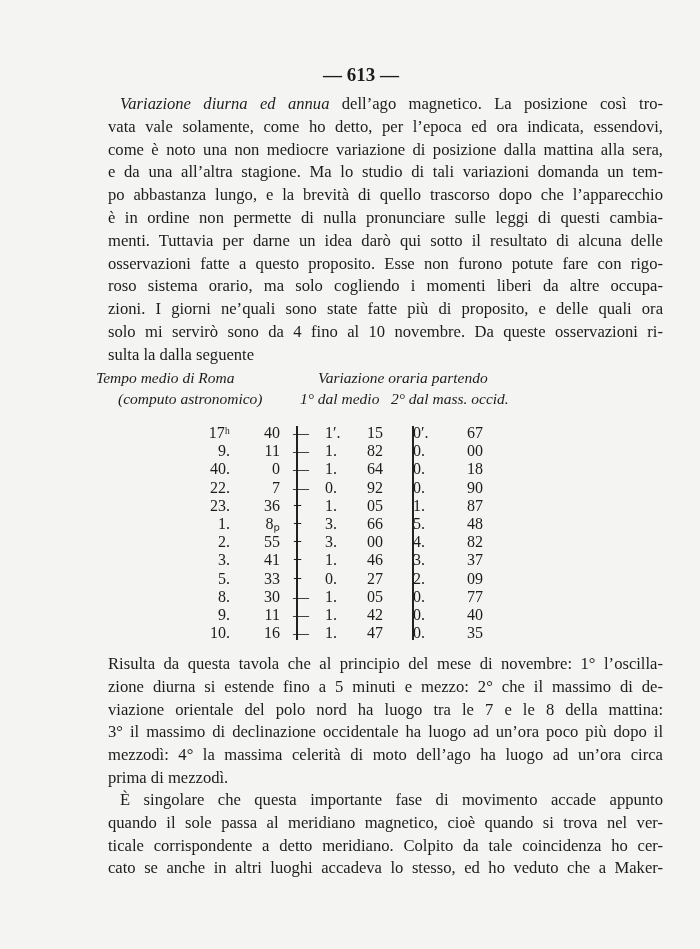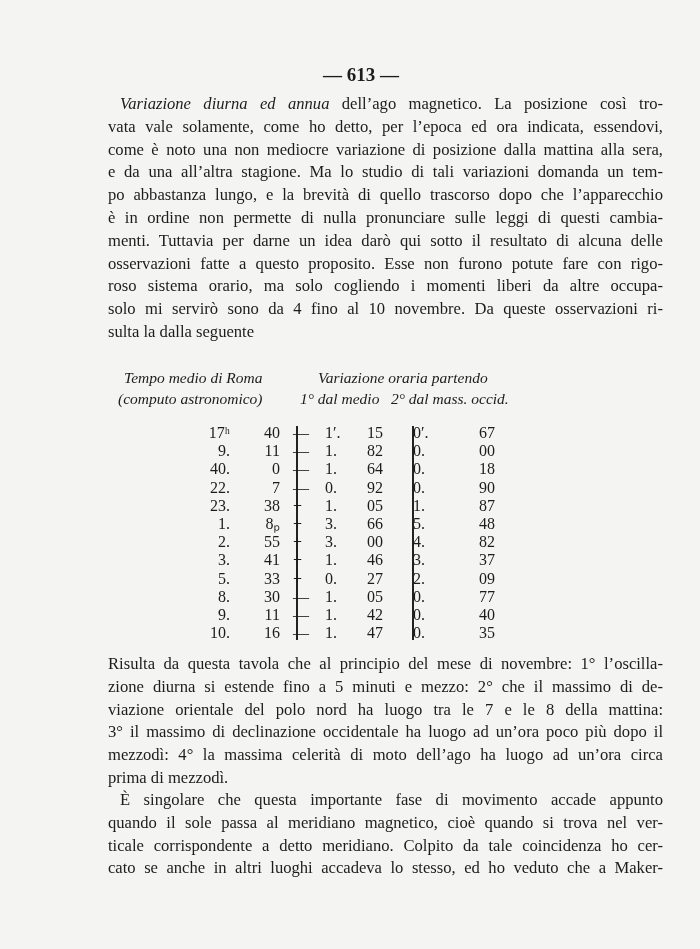--- a/index.html
+++ b/index.html
@@ -24,56 +24,57 @@
     }
     .para .line { display: block; text-align: justify; text-align-last: justify; white-space: nowrap; }
     .para .line.last { text-align-last: left; }
     .para .indent { padding-left: 12px; }
     .it { font-style: italic; }
     #p1 { top: 93px; }
     #p2 { top: 653px; }
     #p3 { top: 789px; }
 
     .tbl-head { position: absolute; font-family: "Liberation Serif", serif; font-style: italic; font-size: 15.5px; }
-    #th-left1 { top: 369px; left: 124px; }
+    #th-left1 { top: 369px; left: 96px; }
     #th-left2 { top: 390px; left: 118px; }
     #th-right1 { top: 369px; left: 318px; }
     #th-right2 { top: 390px; left: 300px; }
     .table {
       position: absolute; top: 424px; left: 195px;
       font-family: "Liberation Serif", serif; font-weight: normal; font-size: 16px;
     }
     .trow { height: 18.2px; line-height: 18.2px; position: relative; width: 300px; }
     .trow span { position: absolute; top: 0; }
     .c-h { right: 265px; text-align: right; }
     .c-m { right: 215px; text-align: right; }
     .c-s { left: 98px; }
     .c-a { left: 130px; }
     .c-b { right: 112px; text-align: center; }
     .c-d { left: 218px; }
-    .c-e { right: 0px; }
+    .c-e { right: 12px; }
     .vline { position: absolute; width: 1.5px; background: #222; }
     #vline1 { left: 296px; top: 426px; height: 214px; }
     #vline2 { left: 412px; top: 426px; height: 214px; }
   </style>
 </head>
 <body>
 
 <div class="page-number">— 613 —</div>
 
 <div class="para" id="p1">
   <span class="line indent"><span class="it">Variazione diurna ed annua</span><span> dell’ago magnetico. La posizione così tro-</span></span>
   <span class="line">vata vale solamente, come ho detto, per l’epoca ed ora indicata, essendovi,</span>
   <span class="line">come è noto una non mediocre variazione di posizione dalla mattina alla sera,</span>
   <span class="line">e da una all’altra stagione. Ma lo studio di tali variazioni domanda un tem-</span>
   <span class="line">po abbastanza lungo, e la brevità di quello trascorso dopo che l’apparecchio</span>
   <span class="line">è in ordine non permette di nulla pronunciare sulle leggi di questi cambia-</span>
   <span class="line">menti. Tuttavia per darne un idea darò qui sotto il resultato di alcuna delle</span>
   <span class="line">osservazioni fatte a questo proposito. Esse non furono potute fare con rigo-</span>
   <span class="line">roso sistema orario, ma solo cogliendo i momenti liberi da altre occupa-</span>
+  <span class="line">zioni. I giorni ne’quali sono state fatte più di proposito, e delle quali ora</span>
   <span class="line">solo mi servirò sono da 4 fino al 10 novembre. Da queste osservazioni ri-</span>
   <span class="line last">sulta la dalla seguente</span>
 </div>
 
 <div class="tbl-head" id="th-left1">Tempo medio di Roma</div>
 <div class="tbl-head" id="th-left2">(computo astronomico)</div>
 <div class="tbl-head" id="th-right1">Variazione oraria partendo</div>
 <div class="tbl-head" id="th-right2" style="white-space:pre;">1° dal medio   2° dal mass. occid.</div>
 
 <div class="vline" id="vline1"></div>
@@ -111,21 +112,21 @@
       <span class="c-h">22.</span>
       <span class="c-m">7</span>
       <span class="c-s">—</span>
       <span class="c-a">0.</span>
       <span class="c-b">92</span>
       <span class="c-d">0.</span>
       <span class="c-e">90</span>
     </div>
     <div class="trow">
       <span class="c-h">23.</span>
-      <span class="c-m">38</span>
+      <span class="c-m">36</span>
       <span class="c-s">+</span>
       <span class="c-a">1.</span>
       <span class="c-b">05</span>
       <span class="c-d">1.</span>
       <span class="c-e">87</span>
     </div>
     <div class="trow">
       <span class="c-h">1.</span>
       <span class="c-m">8ₚ</span>
       <span class="c-s">+</span>

